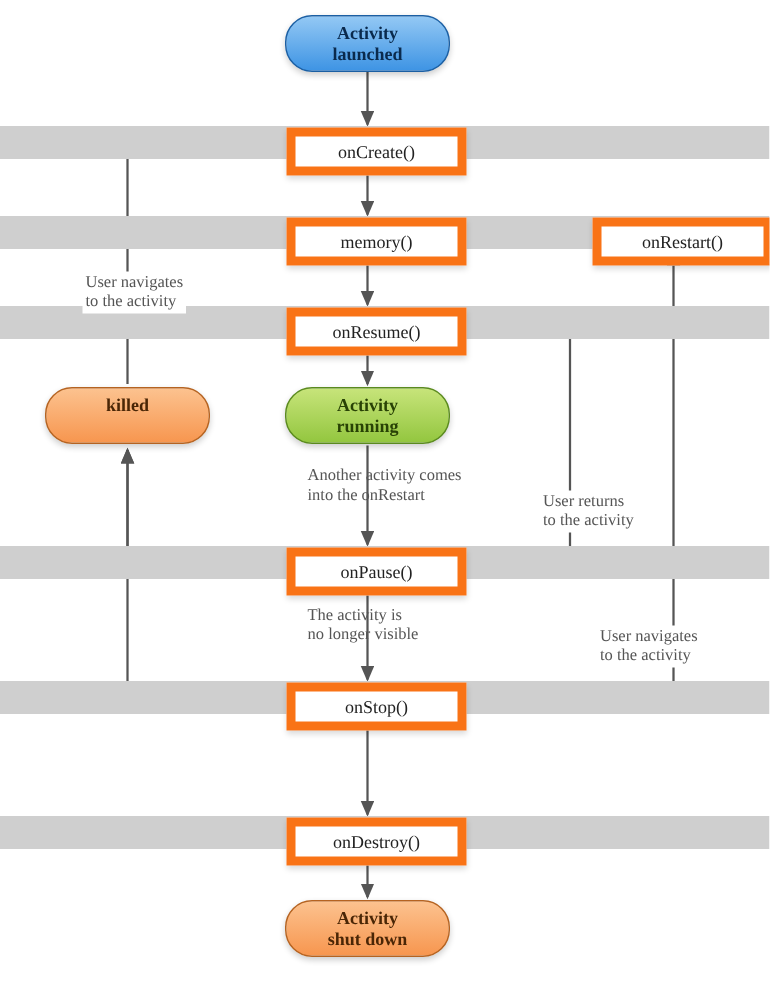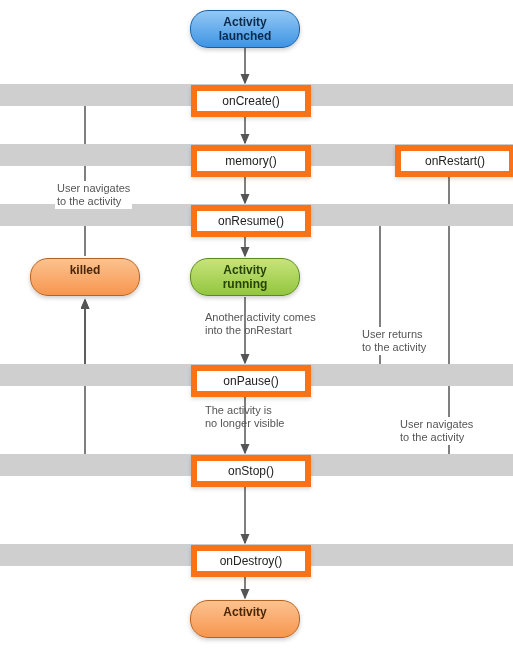--- a/index.html
+++ b/index.html
@@ -1,20 +1,20 @@
 <!DOCTYPE html>
 <html><head>
 <meta charset="utf-8">
 <style>
   html, body { margin:0; padding:0; }
   #stage {
     position:relative;
     width:513px; height:663px;
     background:#fff;
-    font-family:Liberation Sans, sans-serif;
+    font-family:Liberation Serif, serif;
     font-size:12px;
     color:#222;
   }
   
   .method {
     position:absolute;
     width:108px; height:20px;
     border:6px solid #f97316;
     background:#fff;
     text-align:center;
@@ -80,20 +80,21 @@
 </div>
 <div class="capsule green" style="left:190px; top:258px">
   <span>Activity</span>
   <span>running</span>
 </div>
 <div class="capsule orange" style="left:30px; top:258px">
   <span>killed</span>
 </div>
 <div class="capsule orange" style="left:190px; top:600px">
   <span>Activity</span>
+  <span>shut down</span>
 </div>
 
 <div class="method" style="left:191px; top:85px">onCreate()</div>
 <div class="method" style="left:191px; top:145px">memory()</div>
 <div class="method" style="left:395px; top:145px">onRestart()</div>
 <div class="method" style="left:191px; top:205px">onResume()</div>
 <div class="method" style="left:191px; top:455px">onStop()</div>
 <div class="method" style="left:191px; top:365px">onPause()</div>
 <div class="method" style="left:191px; top:545px">onDestroy()</div>
 

